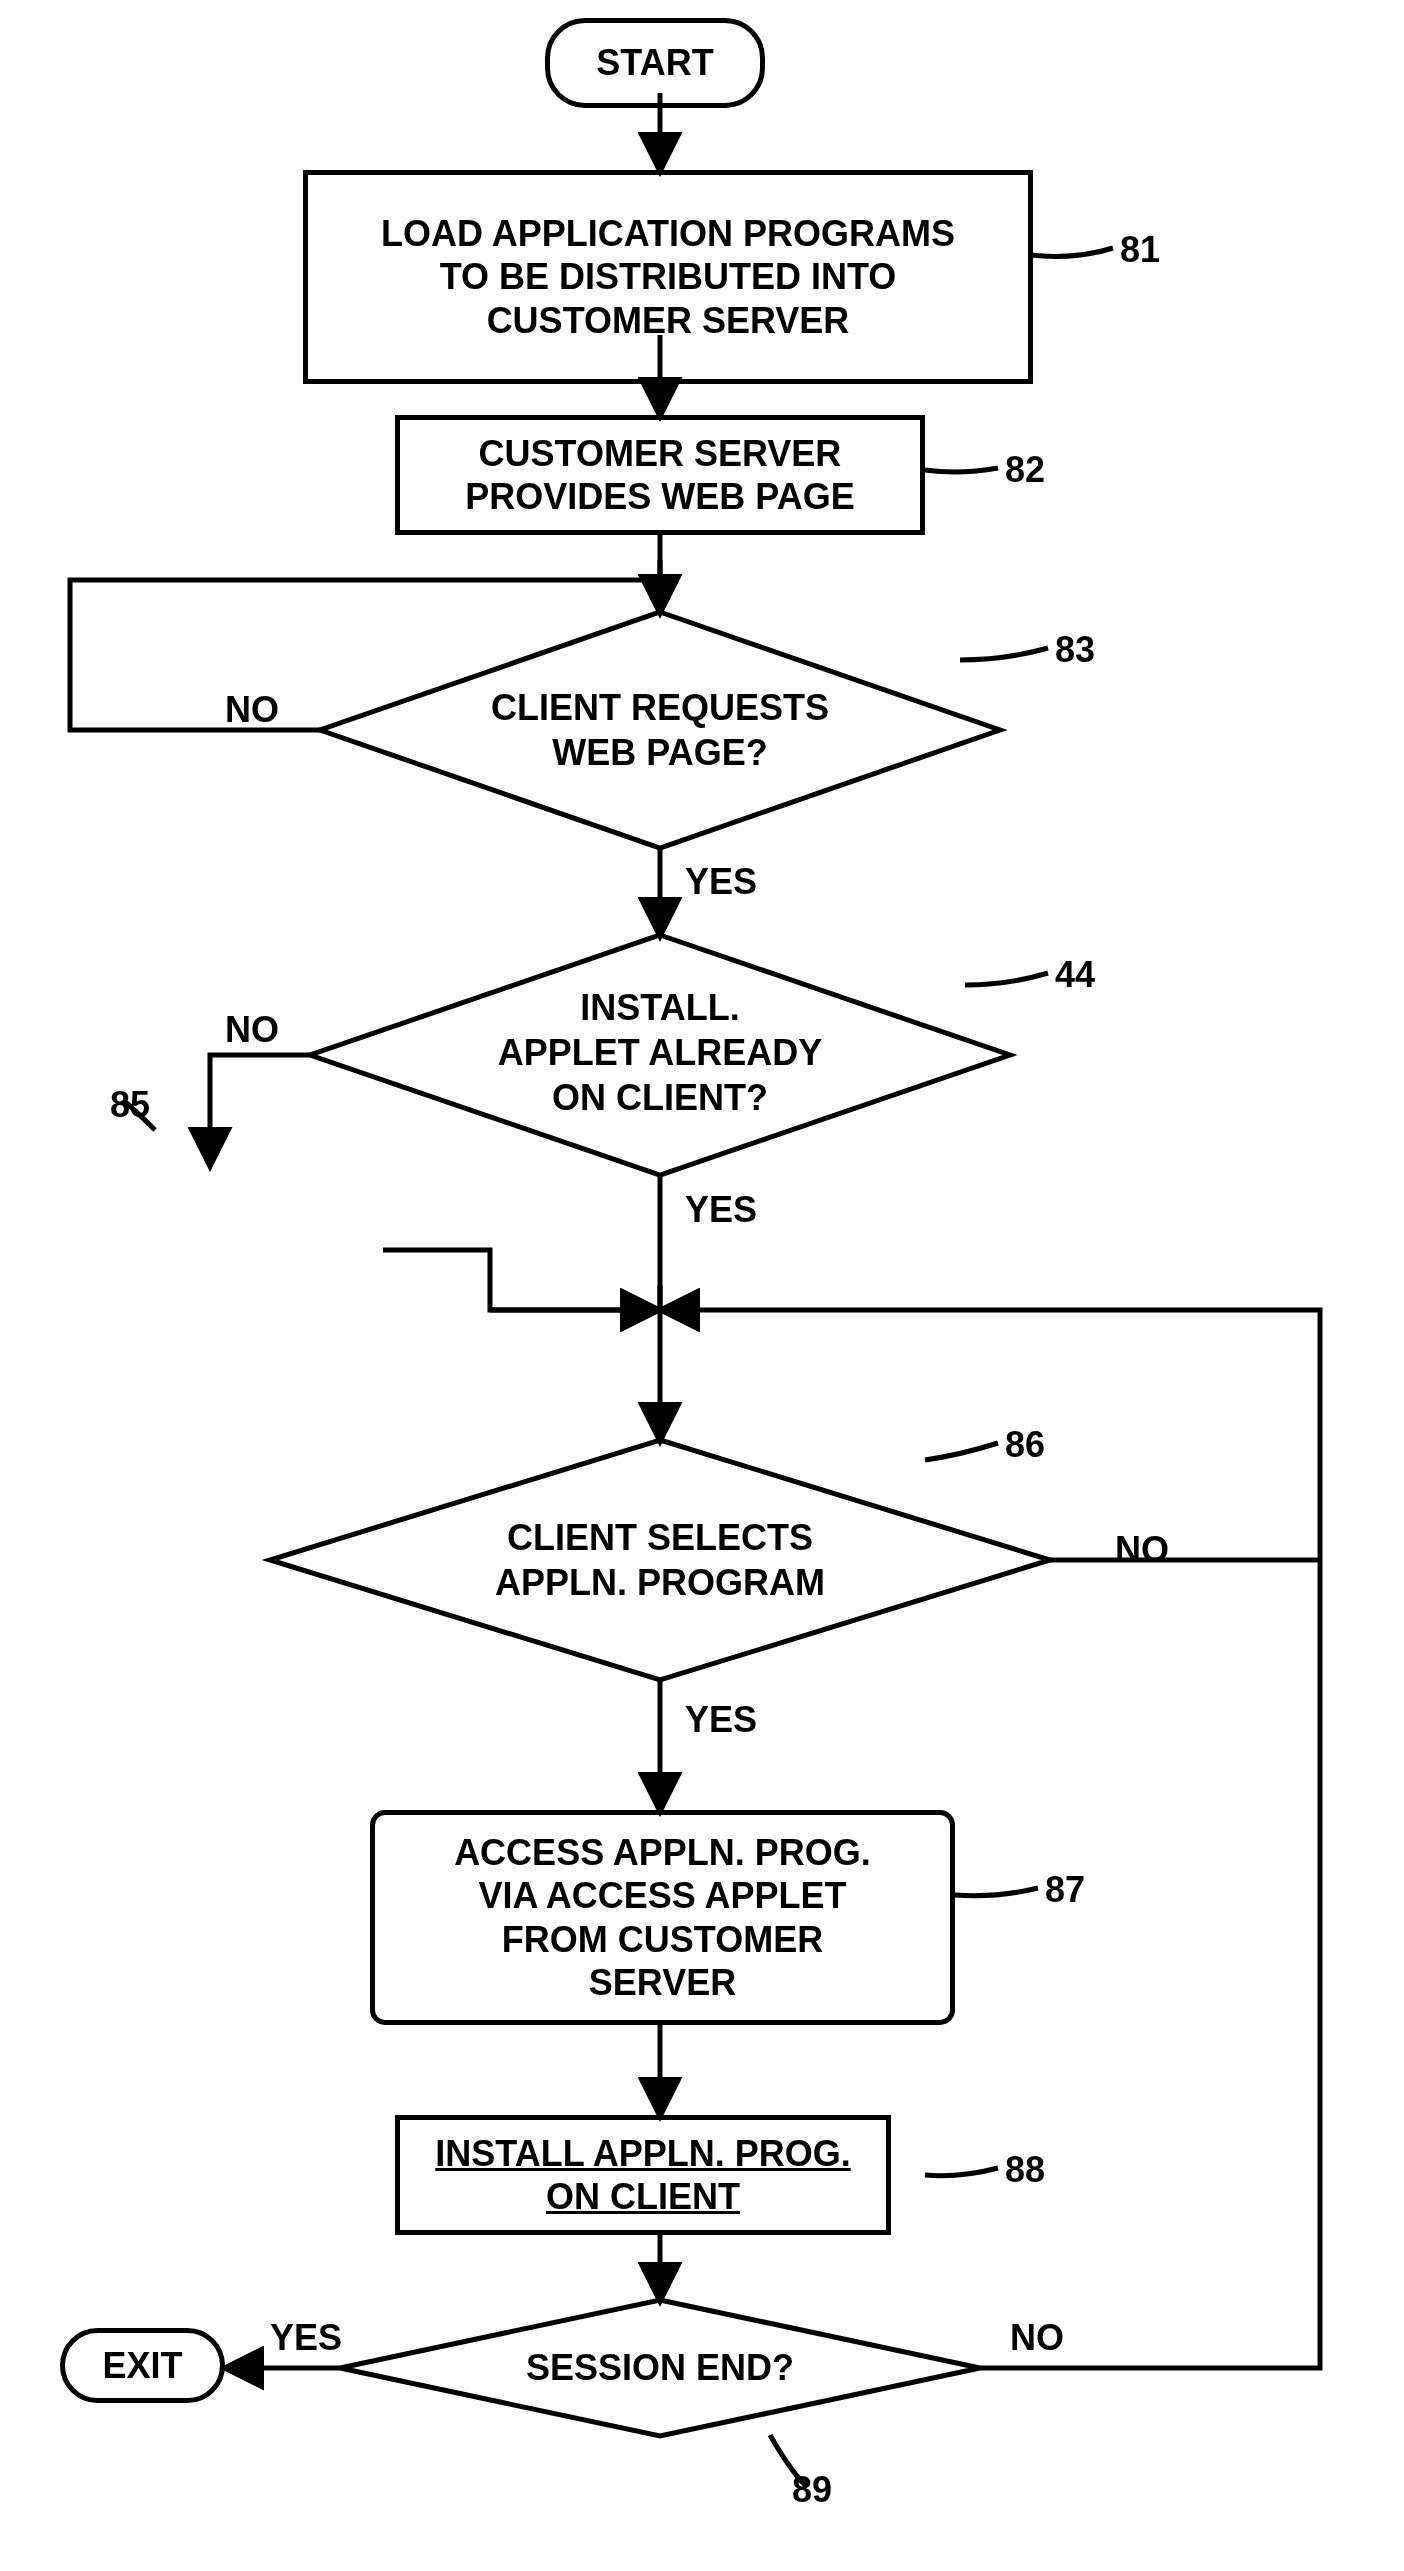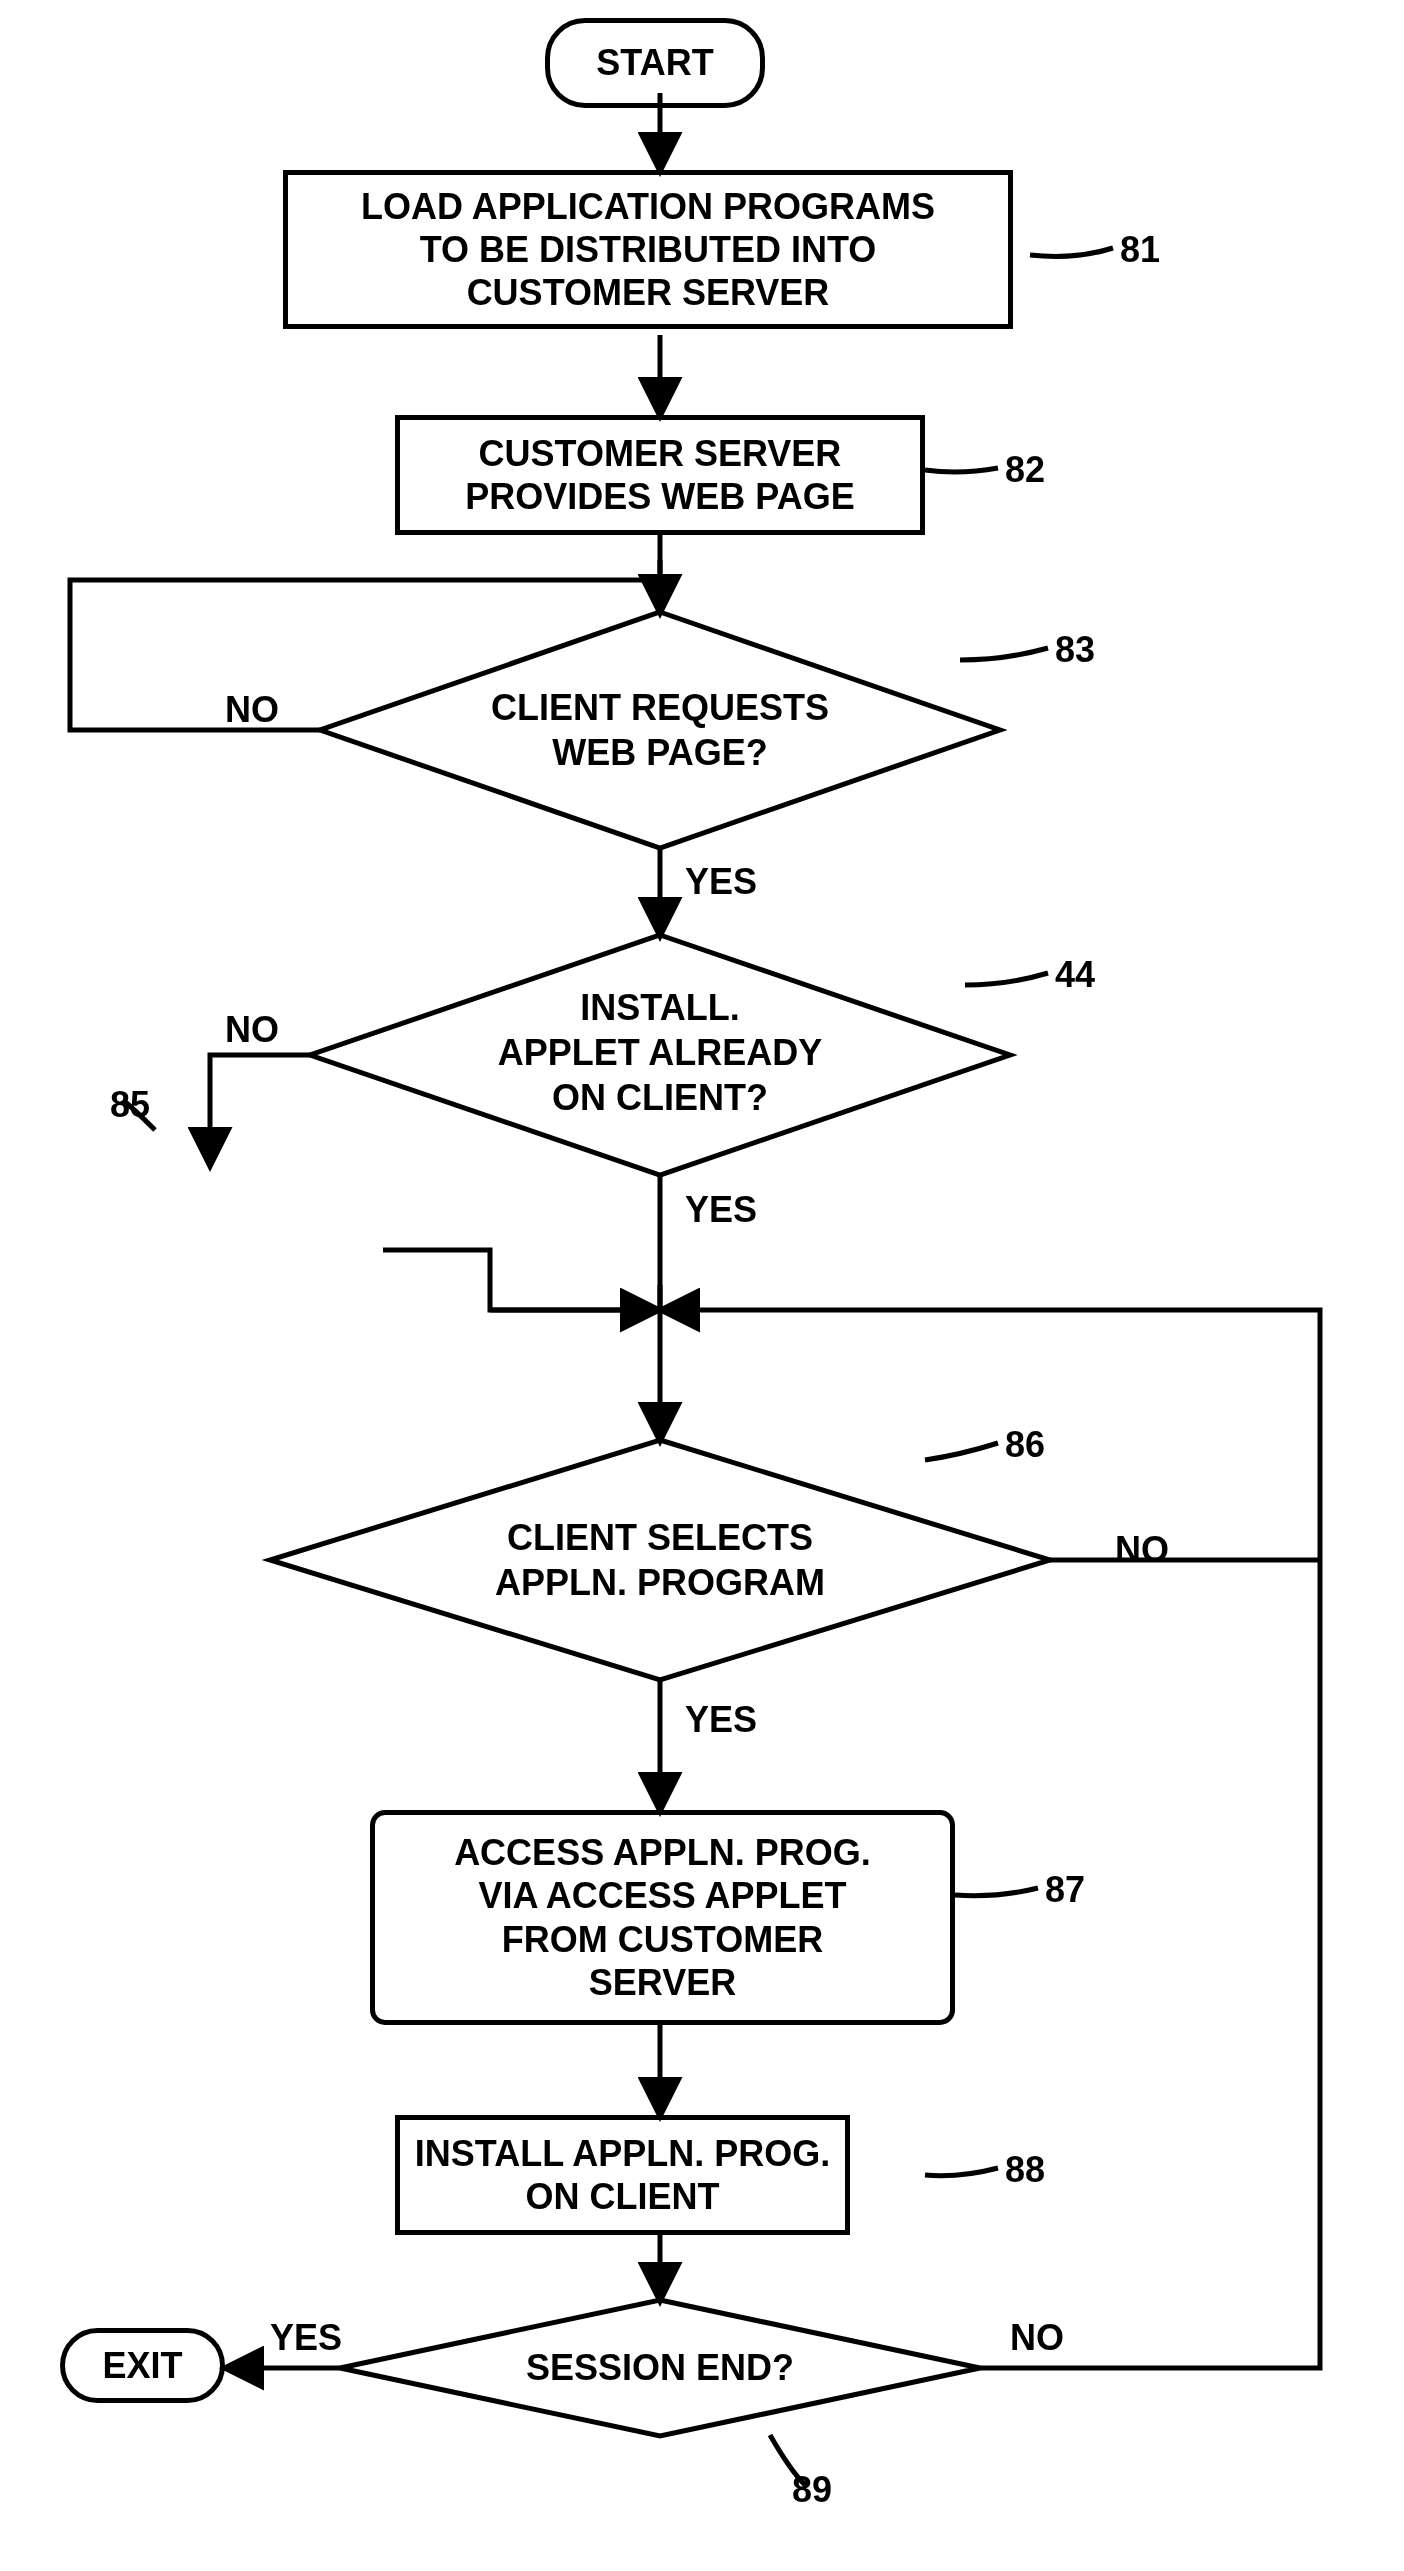--- a/index.html
+++ b/index.html
@@ -50,34 +50,34 @@
     text-anchor: middle;
   }
 </style>
 </head>
 <body>
 
 <div class="canvas">
 
   <div class="node terminator" style="left:545px; top:18px; width:220px; height:90px;">START</div>
 
-  <div class="node" style="left:283px; top:170px; width:730px; height:159px; white-space:pre-line;">LOAD APPLICATION PROGRAMS
+  <div class="node" style="left:303px; top:170px; width:730px; height:214px; white-space:pre-line;">LOAD APPLICATION PROGRAMS
 TO BE DISTRIBUTED INTO
 CUSTOMER SERVER</div>
 
   <div class="node" style="left:395px; top:415px; width:530px; height:120px; white-space:pre-line;">CUSTOMER SERVER
 PROVIDES WEB PAGE</div>
 
 
   <div class="node" style="left:370px; top:1810px; width:585px; height:215px; white-space:pre-line;border-radius:15px;">ACCESS APPLN. PROG.
 VIA ACCESS APPLET
 FROM CUSTOMER
 SERVER</div>
 
-  <div class="node" style="left:395px; top:2115px; width:455px; height:120px; white-space:pre-line;">INSTALL APPLN. PROG.
+  <div class="node" style="left:395px; top:2115px; width:496px; height:120px; white-space:pre-line;text-decoration:underline;">INSTALL APPLN. PROG.
 ON CLIENT</div>
 
   <div class="node terminator" style="left:60px; top:2328px; width:165px; height:75px;">EXIT</div>
 
   <div class="label" style="left:1120px; top:230px;text-align:right;">81</div>
   <div class="label" style="left:1005px; top:450px;">82</div>
   <div class="label" style="left:1055px; top:630px;">83</div>
   <div class="label" style="left:1055px; top:955px;">44</div>
   <div class="label" style="left:110px; top:1085px;">85</div>
   <div class="label" style="left:1005px; top:1425px;">86</div>

